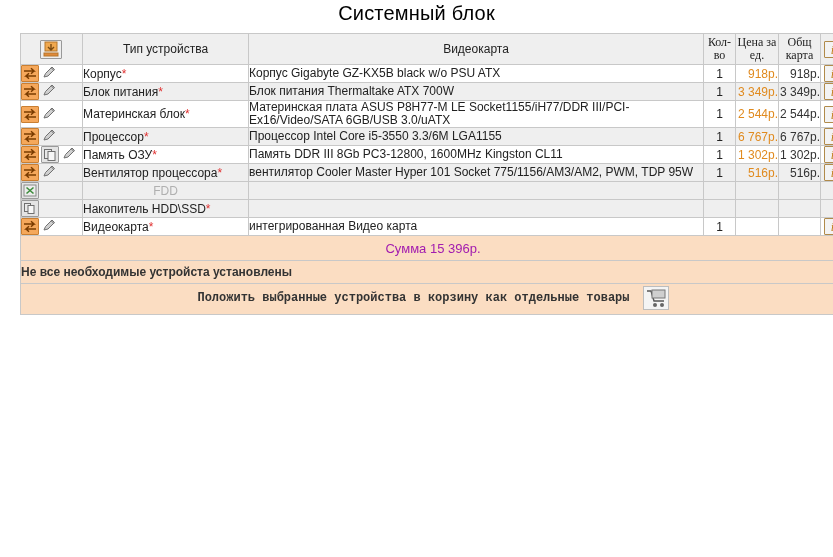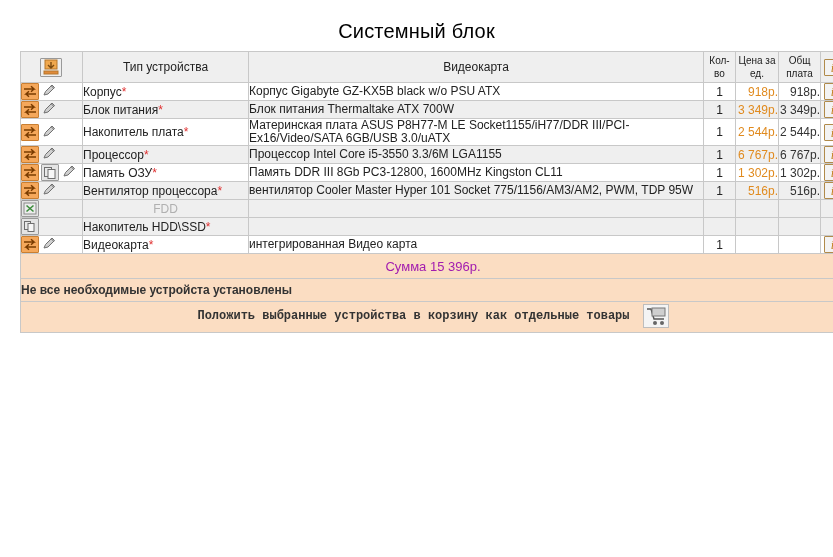--- a/index.html
+++ b/index.html
@@ -19,21 +19,21 @@
     position: relative;
     width: 833px;
     height: 557px;
     box-sizing: border-box;
   }
   .title {
     text-align: center;
     font-size: 20px;
     font-weight: normal;
     color: #000;
-    padding: 20px 0 8px 0;
+    padding: 2px 0 8px 0;
     letter-spacing: 0.2px;
   }
   table.cfg {
     border-collapse: collapse;
     width: 819px;
     margin: 0 20px;
     table-layout: fixed;
   }
   table.cfg td, table.cfg th {
     border: 1px solid #c8c8c8;
@@ -51,21 +51,21 @@
 
   thead th {
     background: #efefef;
     font-weight: normal;
     font-size: 12px;
     color: #222;
     height: 30px;
     text-align: center;
     line-height: 13px;
   }
-  thead th.hqty { font-size: 10px; }
+  thead th.hqty { font-size: 12px; font-family: Liberation Serif, serif; }
   tbody tr.even td { background: #ffffff; }
   tbody tr.odd  td { background: #efefef; }
 
   td.act {
     padding-left: 4px;
     white-space: nowrap;
   }
   td.type {
     padding: 3px 4px 3px 12px;
     color: #222;
@@ -199,21 +199,21 @@
               <rect x="4" y="1" width="12" height="9" fill="#f0a84e" stroke="#b5762a"></rect>
               <path d="M10 3 L10 8 M7 6 L10 9 L13 6" stroke="#7a4a10" fill="none" stroke-width="1.4"></path>
               <rect x="3" y="12" width="14" height="3" fill="#e08a3a" stroke="#b5762a"></rect>
             </svg>
           </span>
         </th>
         <th>Тип устройства</th>
         <th>Видеокарта</th>
         <th class="hqty">Кол-во</th>
         <th class="hqty">Цена за ед.</th>
-        <th class="hqty">Общ плата</th>
+        <th class="hqty">Общ карта</th>
         <th>
           <span class="ibtn info">
             <svg width="15" height="15" viewBox="0 0 15 15">
               <text x="7.5" y="12" font-family="Liberation Serif, serif" font-size="12" fill="#c07a18" text-anchor="middle" font-style="italic">i</text>
             </svg>
           </span>
         </th>
       </tr>
     </thead>
     <tbody id="rows-body">
@@ -252,21 +252,21 @@
               </svg></span></td>
         </tr>
         <tr class="even">
           <td class="act"><span class="ibtn orange"><svg width="16" height="15" viewBox="0 0 16 15">
                 <path d="M2 5 H12 L9 2.3 M12 5 L9 7.7" stroke="#7a3c00" fill="none" stroke-width="1.5"></path>
                 <path d="M14 10 H4 L7 7.3 M4 10 L7 12.7" stroke="#7a3c00" fill="none" stroke-width="1.5"></path>
               </svg></span><span class="ibtn plain"><svg width="16" height="15" viewBox="0 0 16 15">
                 <path d="M3 12 L4.5 8.5 L11 2 L13.5 4.5 L7 11 Z" fill="#cfcfcf" stroke="#707070" stroke-width="1"></path>
                 <path d="M10.2 2.8 L12.7 5.3" stroke="#707070" stroke-width="1"></path>
               </svg></span></td>
-          <td class="type"><span>Накопитель плата</span><span class="star">*</span></td>
+          <td class="type"><span>Материнская блок</span><span class="star">*</span></td>
           <td class="dev">Материнская плата ASUS P8H77-M LE Socket1155/iH77/DDR III/PCI-Ex16/Video/SATA 6GB/USB 3.0/uATX</td>
           <td class="qty">1</td>
           <td class="price">2 544р.</td>
           <td class="total">2 544р.</td>
           <td class="info"><span class="ibtn info"><svg width="15" height="15" viewBox="0 0 15 15">
                 <text x="7.5" y="12" font-family="Liberation Serif, serif" font-size="12" fill="#c07a18" text-anchor="middle" font-style="italic">i</text>
               </svg></span></td>
         </tr>
         <tr class="odd">
           <td class="act"><span class="ibtn orange"><svg width="16" height="15" viewBox="0 0 16 15">

